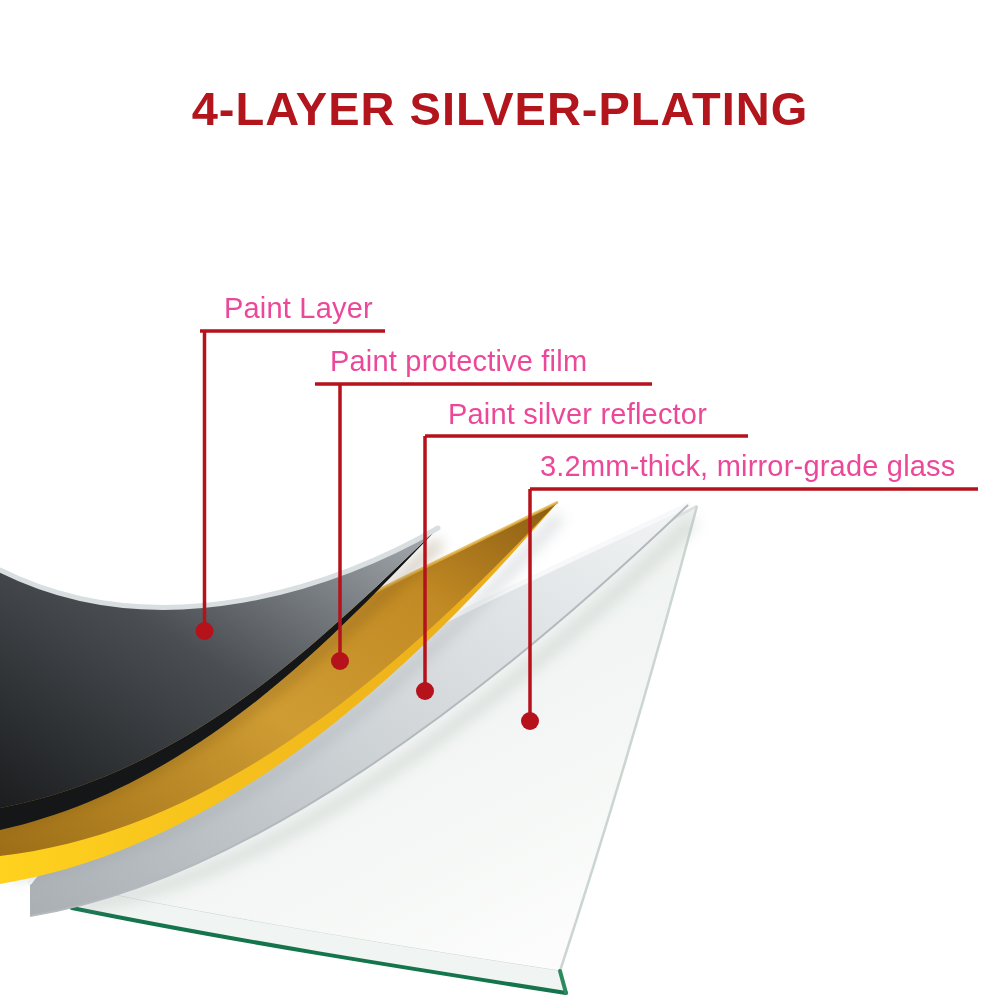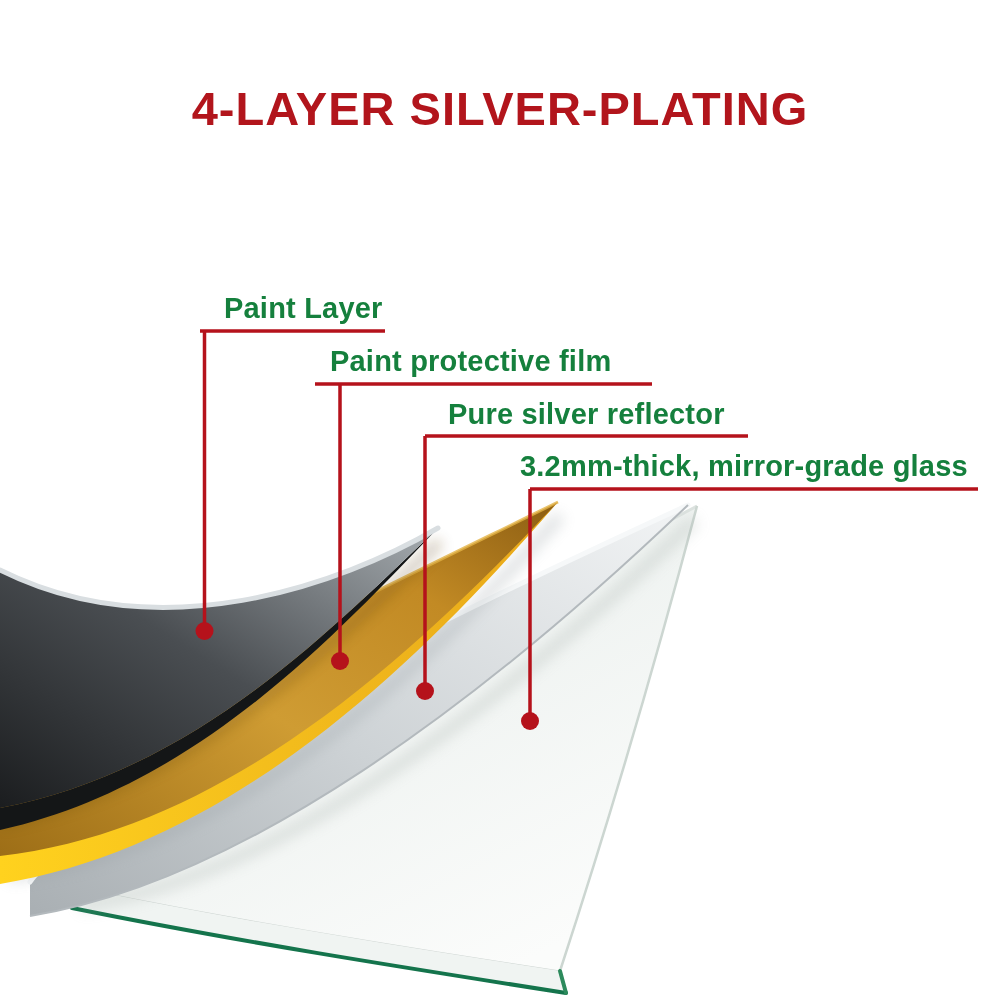--- a/index.html
+++ b/index.html
@@ -15,30 +15,30 @@
     left:0;top:78px;width:1000px;
     text-align:center;
     color:#b2151c;
     font-weight:700;
     font-size:47px;
     line-height:1.32;
     letter-spacing:1px;
   }
   .layer-label{
     position:absolute;
-    color:#15803d;
+    color:#ec4899;
     font-size:29px;
-    font-weight:700;
+    font-weight:400;
     white-space:nowrap;
     letter-spacing:0.2px;
   }
   #lbl-paint {left:224px; top:292px;}
   #lbl-copper{left:330px; top:345px;}
   #lbl-silver{left:448px; top:398px;}
-  #lbl-glass {left:520px; top:450px;}
+  #lbl-glass {left:540px; top:450px;}
   svg.diagram{position:absolute;left:0;top:0;}
 </style>
 </head>
 <body>
 
 <div class="canvas">
 
   <div class="title">
     <div>4-LAYER SILVER-PLATING</div>
   </div>
@@ -132,16 +132,16 @@
     <g fill="#b5121b" stroke="none">
       <circle cx="204.5" cy="631" r="9"></circle>
       <circle cx="340" cy="661" r="9"></circle>
       <circle cx="425" cy="691" r="9"></circle>
       <circle cx="530" cy="721" r="9"></circle>
     </g>
   </svg>
 
   <div class="layer-label" id="lbl-paint">Paint Layer</div>
   <div class="layer-label" id="lbl-copper">Paint protective film</div>
-  <div class="layer-label" id="lbl-silver">Pure silver reflector</div>
+  <div class="layer-label" id="lbl-silver">Paint silver reflector</div>
   <div class="layer-label" id="lbl-glass">3.2mm-thick, mirror-grade glass</div>
 
 </div>
 
 </body></html>

